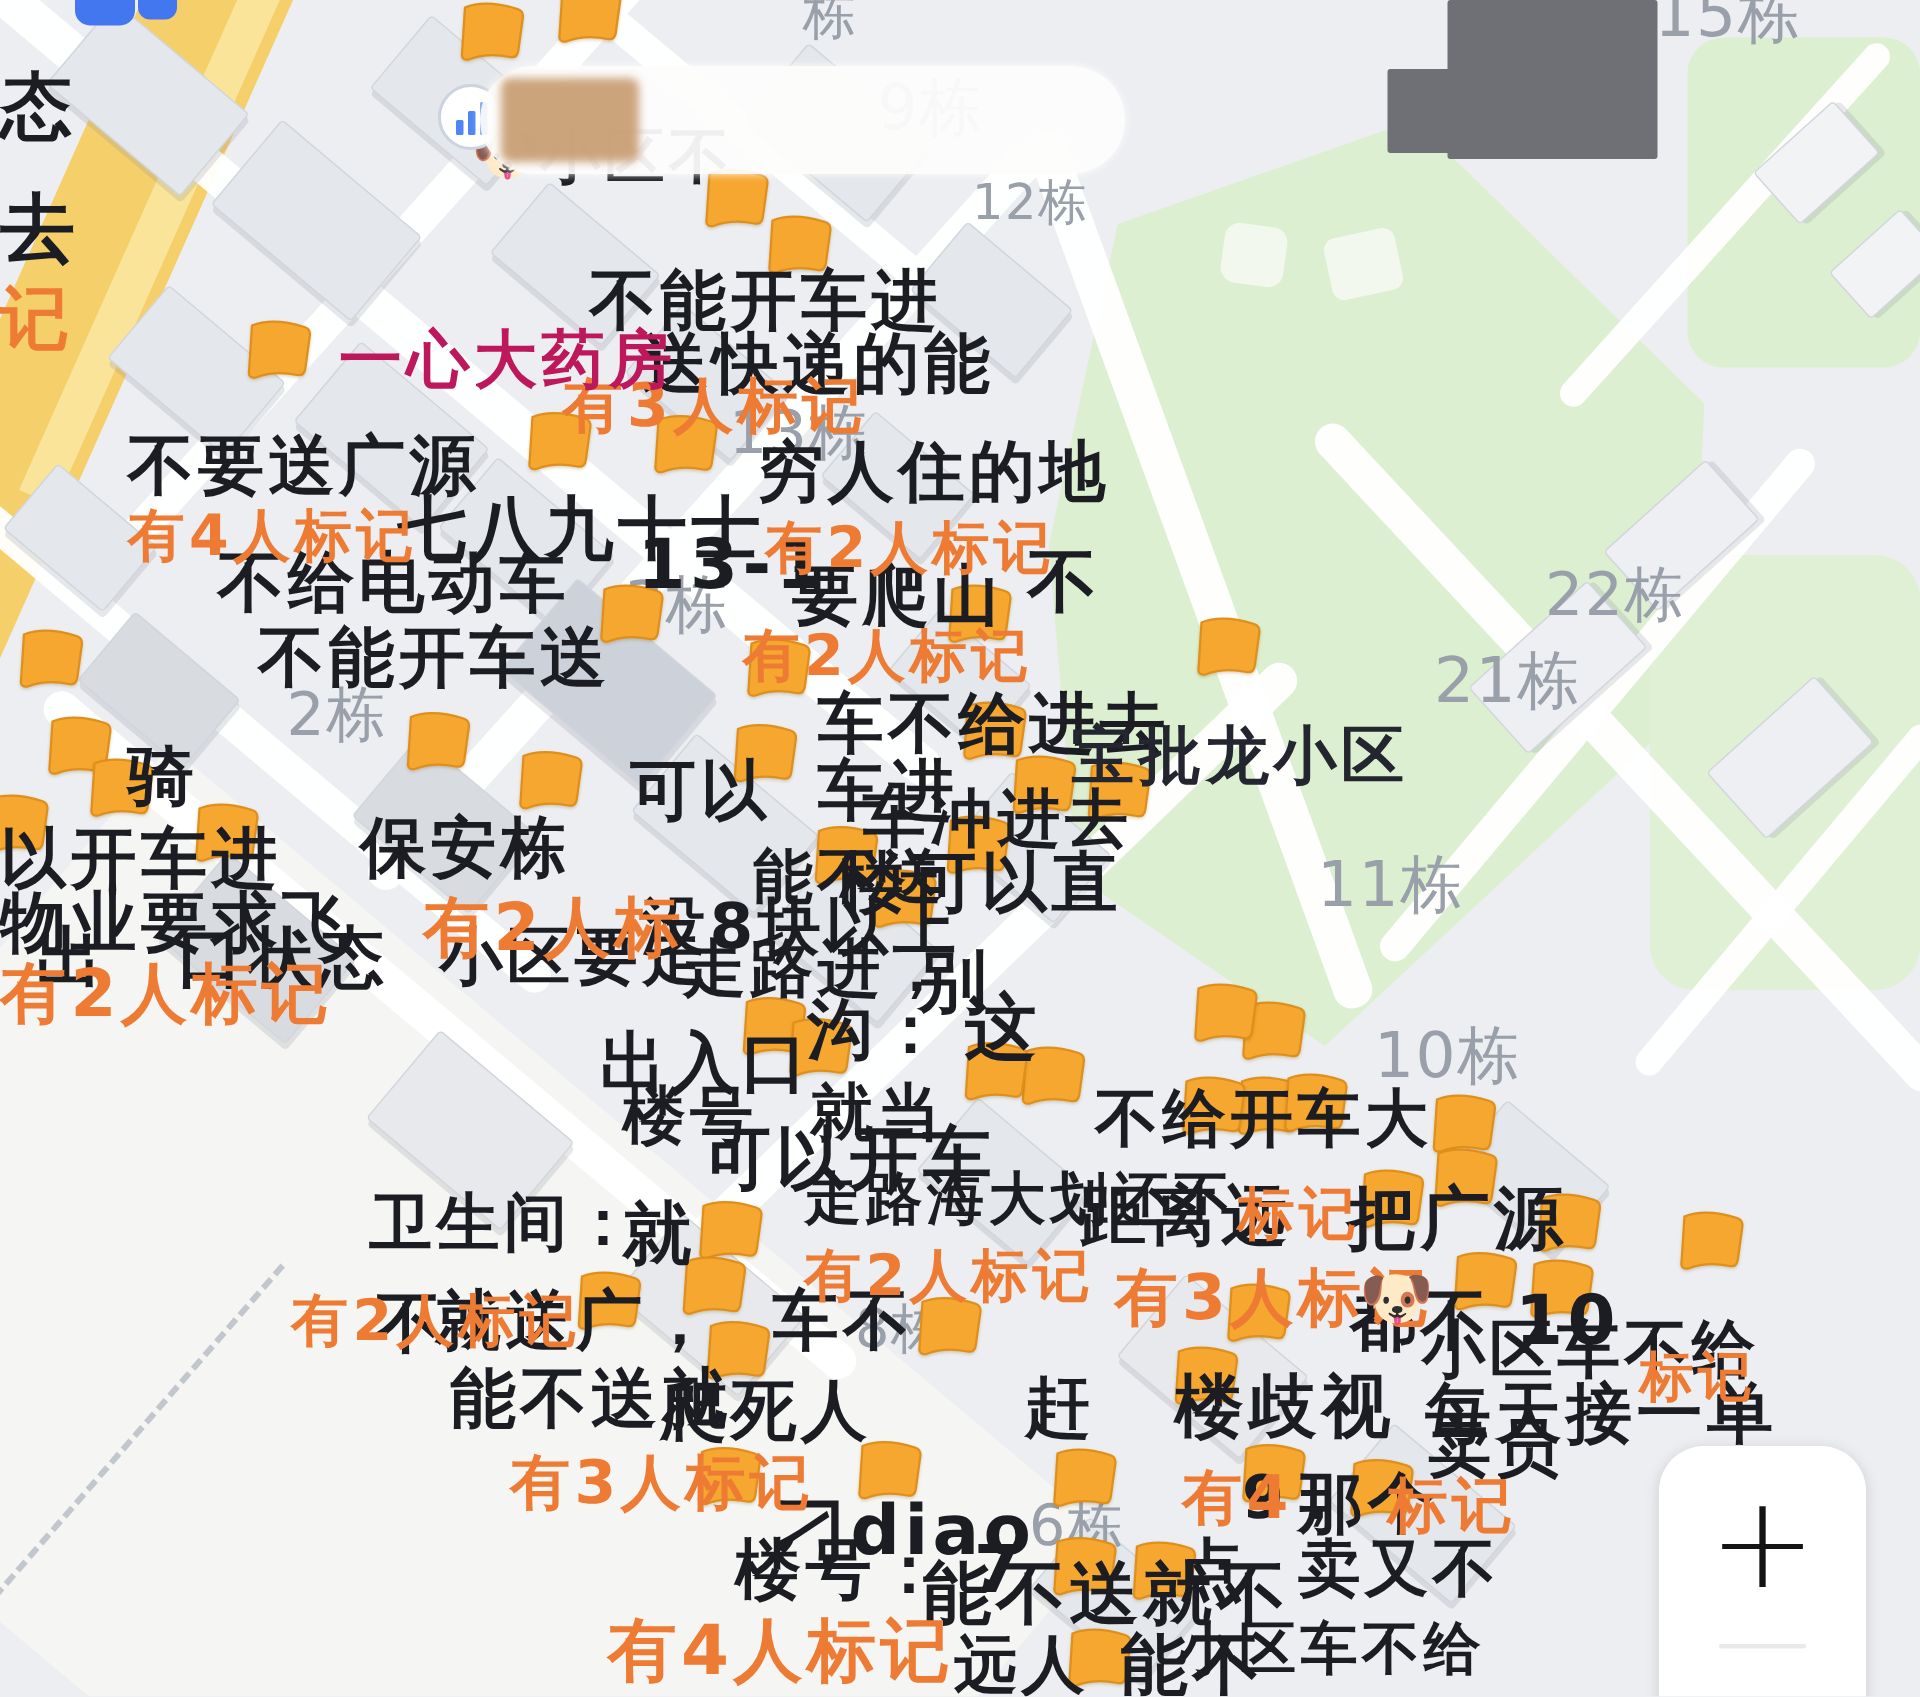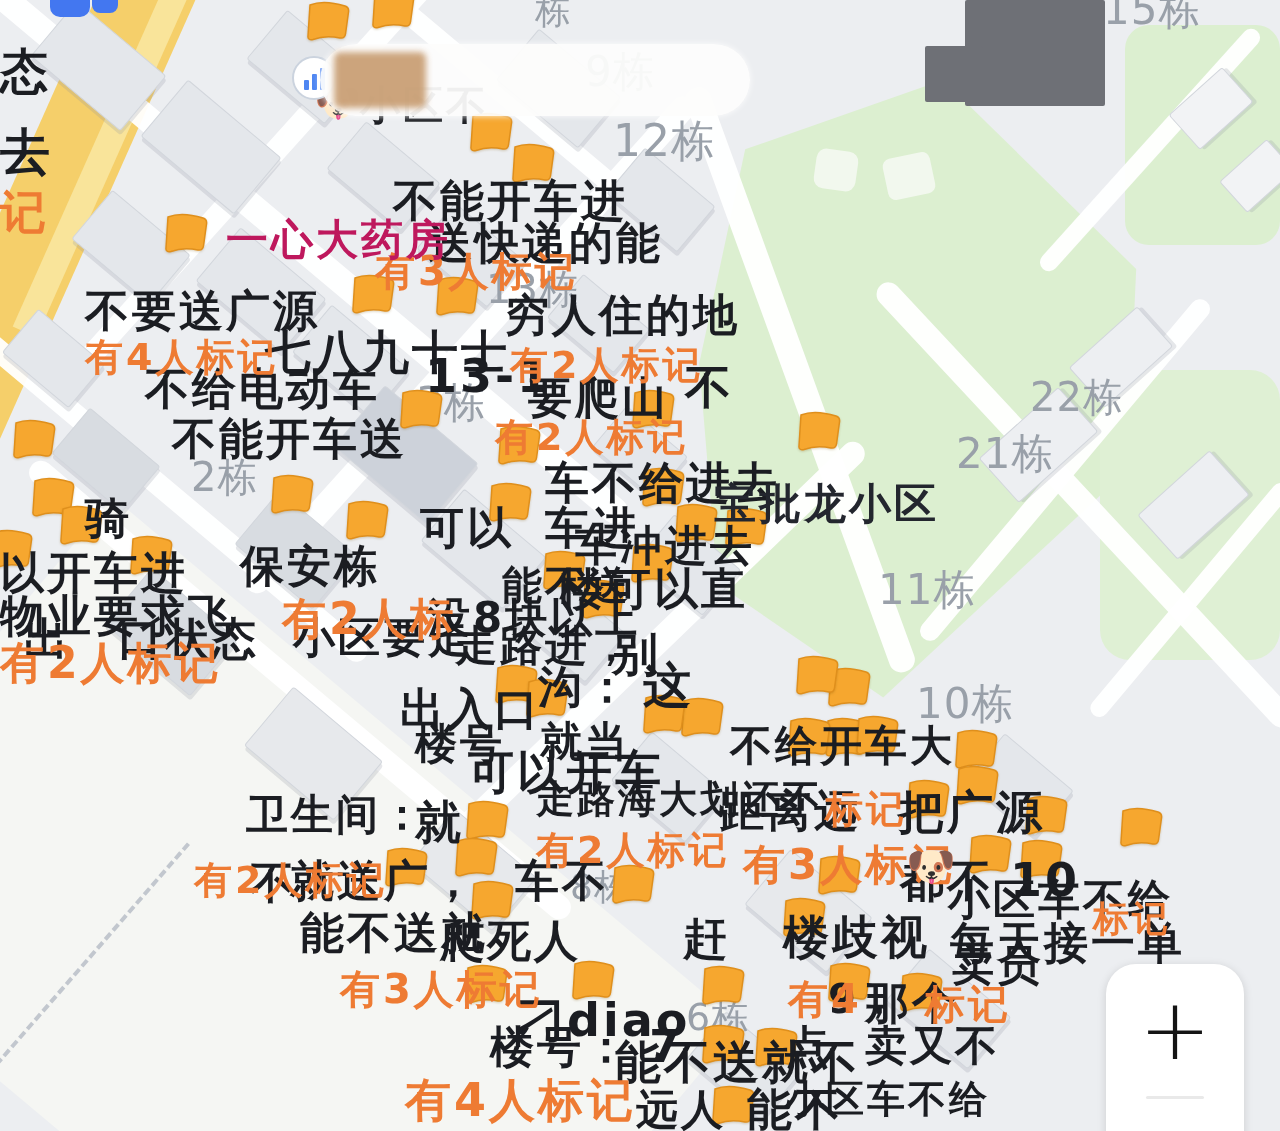--- a/index.html
+++ b/index.html
@@ -117,21 +117,21 @@
 
     <div class="dash" style="left:190px;top:845px;"></div>
 
     <div class="blueicon" style="left:50px;top:0;width:40px;height:17px;border-radius:0 0 10px 10px;"></div>
     <div class="blueicon" style="left:92px;top:0;width:26px;height:13px;border-radius:0 0 8px 8px;"></div>
   </div>
 
   <div class="layer" id="bld-labels">
       <span class="anno a-gray" style="left: 535px; top: -8px; font-size: 36px;">栋</span>
       <span class="anno a-gray" style="left: 585px; top: 50px; font-size: 42px;">9栋</span>
-      <span class="anno a-gray" style="left: 613px; top: 118px; font-size: 44px;">12栋</span>
+      <span class="anno a-gray" style="left: 648px; top: 118px; font-size: 33px;">12栋</span>
       <span class="anno a-gray" style="left: 1103px; top: -12px; font-size: 42px;">15栋</span>
       <span class="anno a-gray" style="left: 486px; top: 268px; font-size: 40px;">13栋</span>
       <span class="anno a-gray" style="left: 416px; top: 381px; font-size: 42px;">3栋</span>
       <span class="anno a-gray" style="left: 191px; top: 456px; font-size: 40px;">2栋</span>
       <span class="anno a-gray" style="left: 1030px; top: 376px; font-size: 40px;">22栋</span>
       <span class="anno a-gray" style="left: 956px; top: 432px; font-size: 42px;">21栋</span>
       <span class="anno a-gray" style="left: 878px; top: 568px; font-size: 42px;">11栋</span>
       <span class="anno a-gray" style="left: 916px; top: 682px; font-size: 42px;">10栋</span>
       <span class="anno a-gray" style="left: 686px; top: 998px; font-size: 38px;">6栋</span>
       <span class="anno a-gray" style="left: 570px; top: 868px; font-size: 36px;">8栋</span>

